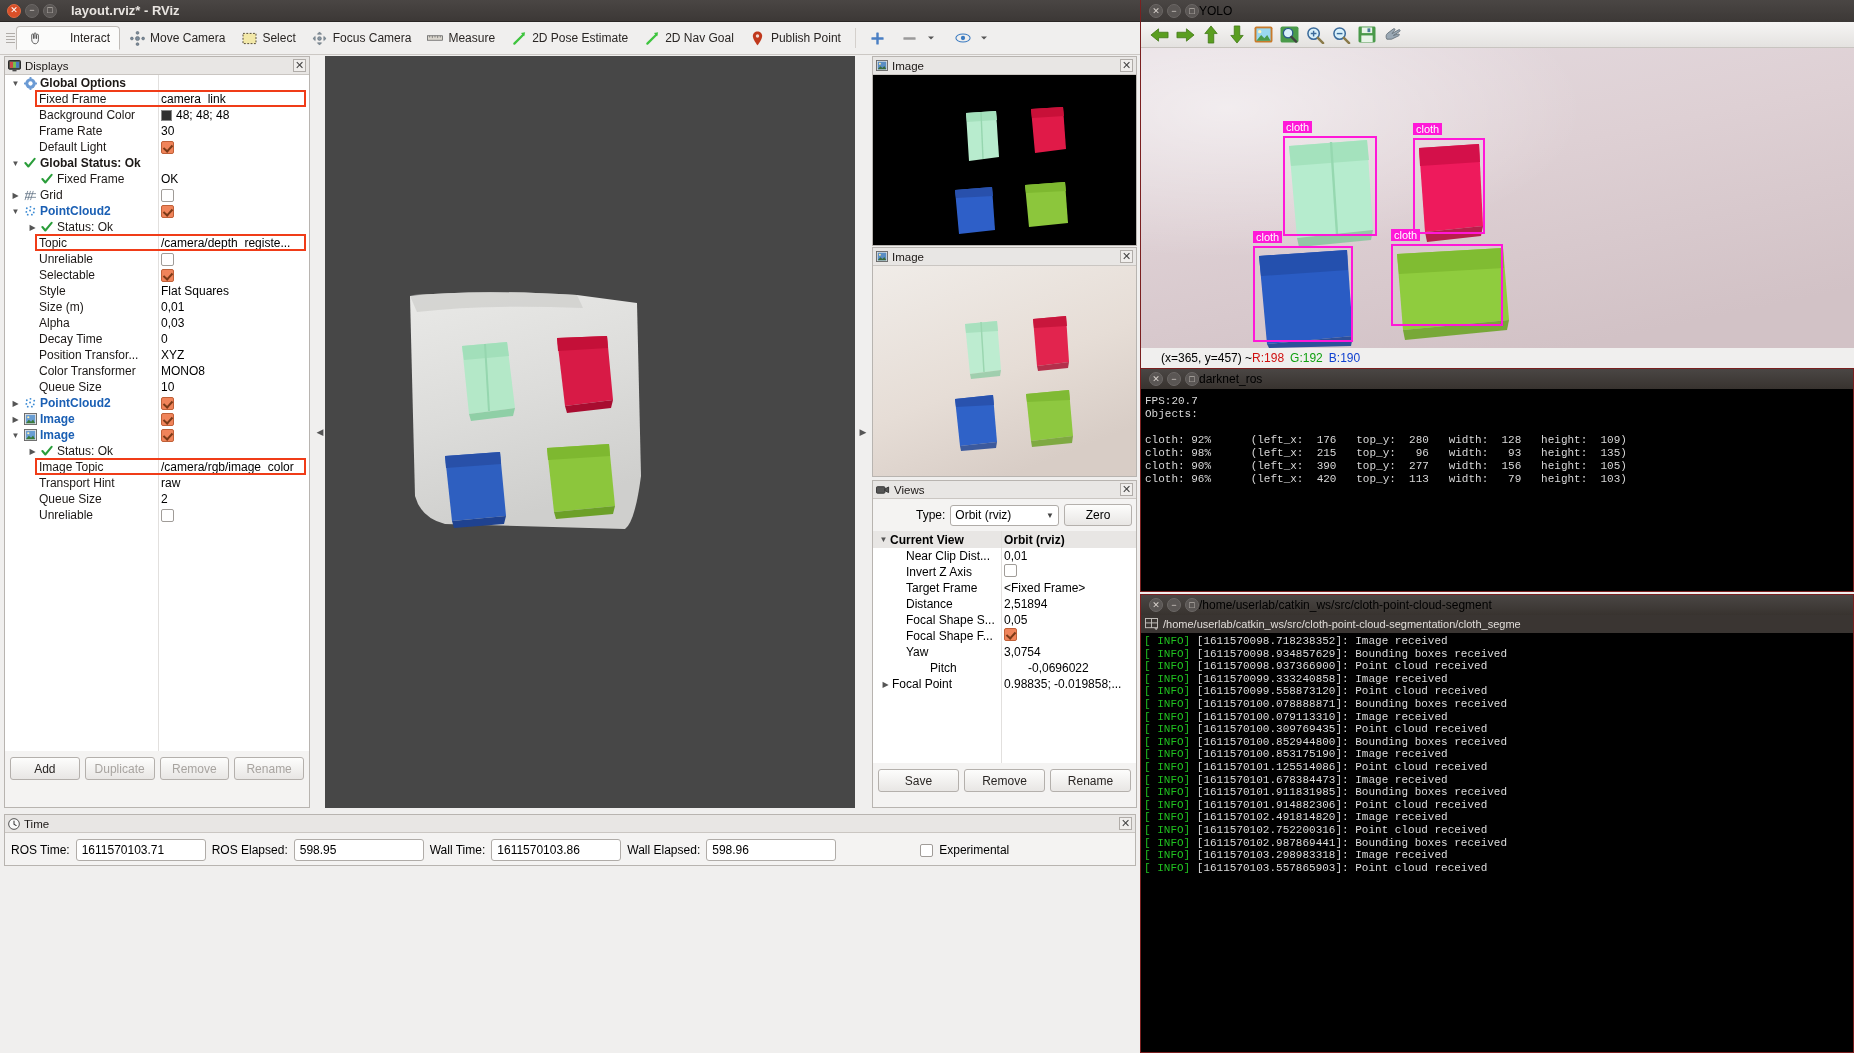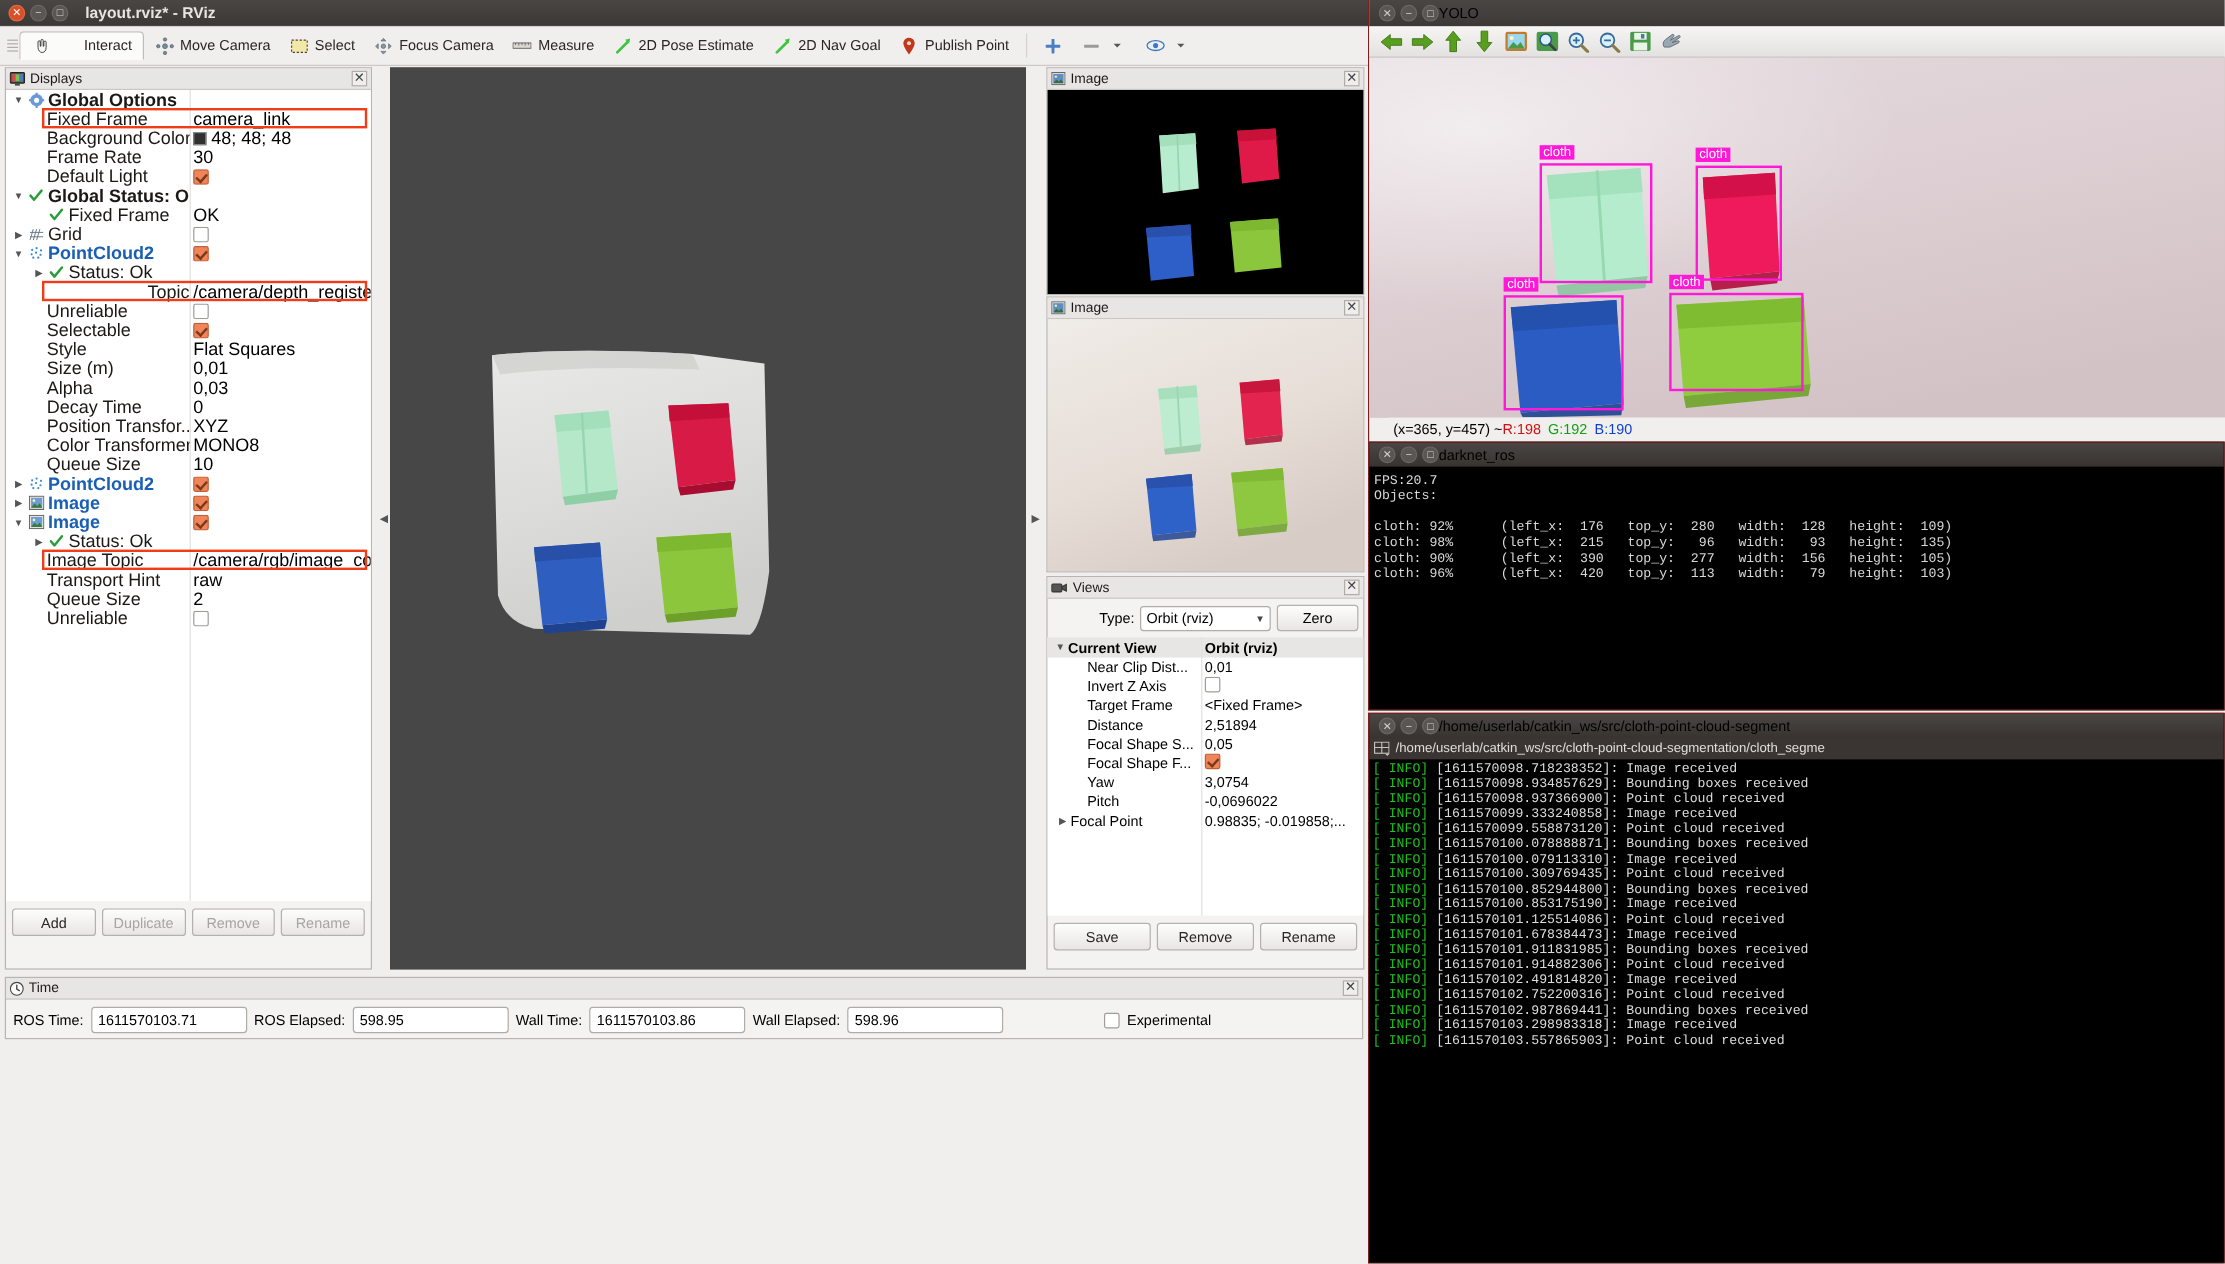--- a/index.html
+++ b/index.html
@@ -80,21 +80,21 @@
   .panel-head .ph-title { flex: 1; }
   .panel-close {
     width: 13px; height: 13px; line-height: 11px; text-align: center;
     font-size: 11px; color: #444; cursor: default;
     border: 1px solid #b0aca8; background: #f0eeec;
   }
 
   #displays-panel { left: 4px; top: 56px; width: 306px; height: 752px; }
   .tree {
     background: #fff; height: 676px; overflow: hidden;
-    position: relative; font-size: 15px;
+    position: relative; font-size: 12px;
   }
   .trow {
     display: flex; align-items: center; height: 16px;
     position: relative;
   }
   .trow .tcol1 { width: 153px; display: flex; align-items: center; overflow: hidden; white-space: nowrap; }
   .trow .tcol2 { flex: 1; display: flex; align-items: center; overflow: hidden; white-space: nowrap; padding-left: 3px; }
   .tcol-div { position:absolute; left:153px; top:0; bottom:0; width:1px; background:#e2e0de; }
   .arrow { width: 13px; text-align: center; font-size: 8px; color: #555; flex-shrink:0; }
   .arrow.open::before { content: "\25BC"; }
@@ -569,21 +569,21 @@
             <span class="ticon">
               <svg width="12" height="12" viewBox="0 0 13 13">
                 <path d="M1.5 6.5l3.2 3.8L11.5 2" stroke="#2a9d3a" stroke-width="2.2" fill="none" stroke-linecap="round" stroke-linejoin="round"></path>
               </svg>
             </span>
             <span class="tlabel">Status: Ok</span>
           </div>
           <div class="tcol2"></div>
         </div>
         <div class="trow">
-          <div class="tcol1" style="padding-left: 21px; justify-content: flex-end;">
+          <div class="tcol1" style="padding-left: 21px;">
             <span class="arrow"></span>
             <span class="tlabel">Topic</span>
           </div>
           <div class="tcol2">
             <span>/camera/depth_registe...</span>
           </div>
         </div>
         <div class="hl-box" style="top: 159px;"></div>
         <div class="trow">
           <div class="tcol1" style="padding-left: 21px;">
@@ -979,21 +979,21 @@
           <div class="vc2"><span class="chk on"></span></div>
         </div>
         <div class="vrow">
           <div class="vc1" style="padding-left: 20px;">
             <span class="arrow"></span>
             <span>Yaw</span>
           </div>
           <div class="vc2"><span>3,0754</span></div>
         </div>
         <div class="vrow">
-          <div class="vc1" style="padding-left: 20px;">
+          <div class="vc1" style="padding-left: 20px; margin-left: 24px;">
             <span class="arrow"></span>
             <span>Pitch</span>
           </div>
           <div class="vc2"><span>-0,0696022</span></div>
         </div>
         <div class="vrow">
           <div class="vc1" style="padding-left: 6px;">
             <span class="arrow closed"></span>
             <span>Focal Point</span>
           </div>

